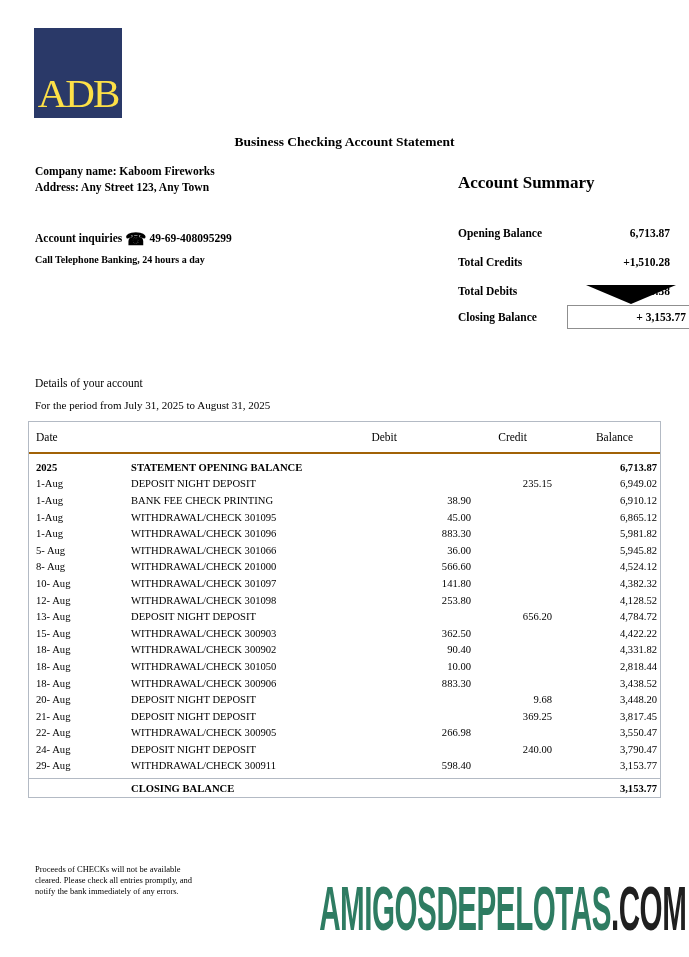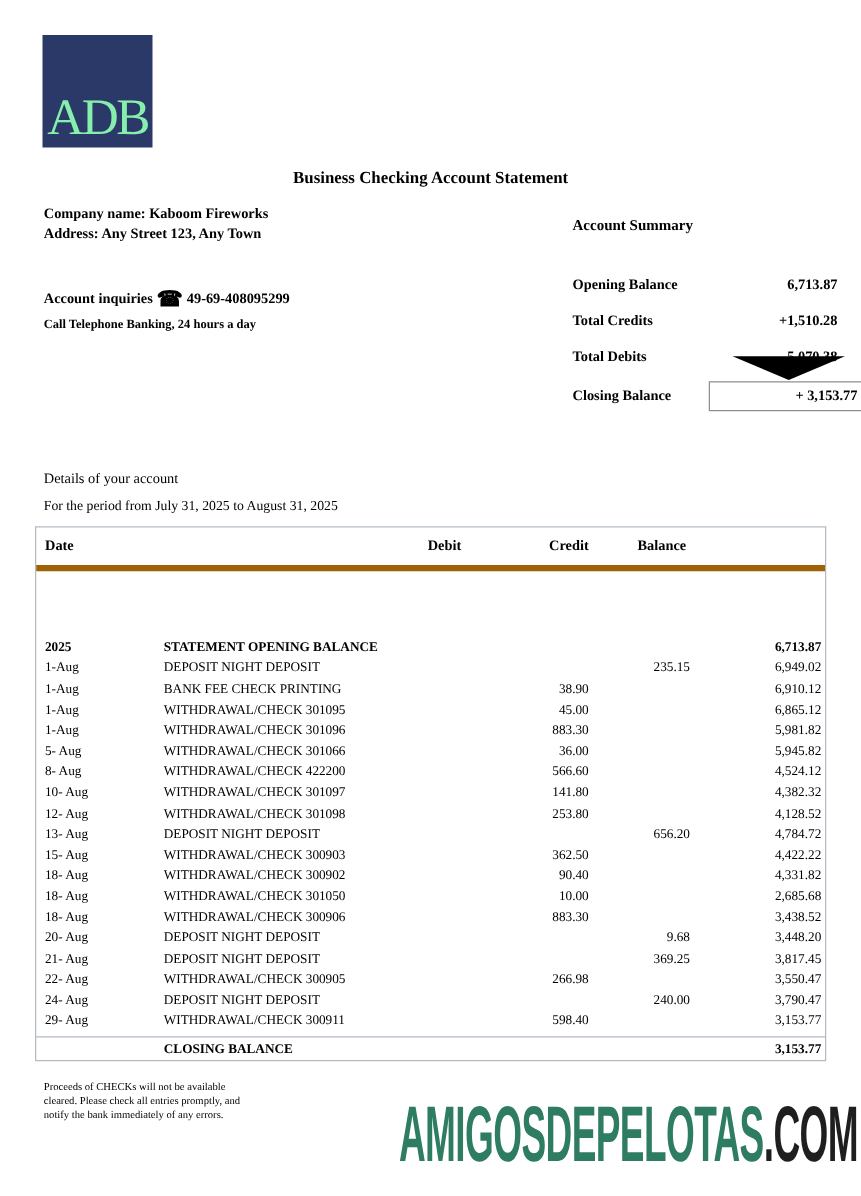--- a/index.html
+++ b/index.html
@@ -6,36 +6,36 @@
   .page{
     position:relative;width:689px;height:957px;background:#fff;overflow:hidden;
     font-family:"Liberation Serif", serif;color:#000;
   }
   
   .logo{
     position:absolute;left:34px;top:28px;width:88px;height:90px;
     display:flex;align-items:flex-end;justify-content:center;
   }
   .logo-text{
-    color:#86efac;font-size:41px;line-height:1;letter-spacing:-2px;
+    color:#fde047;font-size:41px;line-height:1;letter-spacing:-2px;
     padding-bottom:4px;font-family:"Liberation Serif", serif;
   }
   
   .doc-title{
     position:absolute;left:0;top:134px;width:100%;text-align:center;
     font-weight:bold;font-size:13.5px;
   }
   
   .company{position:absolute;left:35px;top:163px;font-weight:bold;font-size:11.5px;line-height:16px;}
   .inquiries{position:absolute;left:35px;top:229px;font-weight:bold;font-size:11.5px;}
   .phone-glyph{font-size:17px;vertical-align:-3px;padding:0 3px;}
   .banking-note{position:absolute;left:35px;top:254px;font-weight:bold;font-size:10px;}
   
   .summary{position:absolute;left:458px;top:173px;width:212px;font-weight:bold;font-size:11.5px;}
-  .summary-heading{font-size:12px;margin-bottom:34px;}
+  .summary-heading{font-size:17px;margin-bottom:34px;}
   .summary-row{display:flex;justify-content:space-between;margin-bottom:17px;line-height:12px;margin-top:12px;}
   .down-arrow{
     position:absolute;left:586px;top:285px;width:0;height:0;
     border-left:45px solid transparent;border-right:45px solid transparent;
     border-top:19px solid #000;
   }
   .closing-label{position:absolute;left:458px;top:311px;font-weight:bold;font-size:11.5px;}
   .closing-box{
     position:absolute;left:567px;top:305px;width:118px;height:22px;
     border:1px solid #8f8f8f;display:flex;align-items:center;justify-content:flex-end;
@@ -45,22 +45,22 @@
   .details-heading{position:absolute;left:35px;top:377px;font-weight:normal;font-size:11.5px;}
   .period{position:absolute;left:35px;top:399px;font-size:11px;}
   
   .stable{
     position:absolute;left:28px;top:421px;width:631px;
     border:1px solid #b3bac4;font-size:10.6px;
   }
   .thead,.trow{
     display:grid;grid-template-columns:102px 238px 102px 81px 1fr;align-items:center;
   }
-  .thead{height:30px;border-bottom:5px solid #a16207;font-weight:bold;font-size:11.5px;}
-  .tbody{padding:5px 0 4px 0;margin-top:48px;}
+  .thead{height:30px;border-bottom:2px solid #a16207;font-weight:normal;font-size:11.5px;gap:28px;}
+  .tbody{padding:5px 0 4px 0;}
   .trow{height:16.6px;}
   .trow.bold{font-weight:bold;}
   .tclosing{
     display:grid;grid-template-columns:102px 238px 102px 81px 1fr;align-items:center;
     height:18px;border-top:1px solid #b3bac4;font-weight:bold;
   }
   .c-date{padding-left:7px;}
   .c-num{text-align:right;}
   .c-bal{padding-right:3px;}
   
@@ -162,21 +162,21 @@
         </div>
         <div class="trow">
           <div class="c-date">5- Aug</div>
           <div class="c-desc">WITHDRAWAL/CHECK 301066</div>
           <div class="c-num">36.00</div>
           <div class="c-num"></div>
           <div class="c-num c-bal">5,945.82</div>
         </div>
         <div class="trow">
           <div class="c-date">8- Aug</div>
-          <div class="c-desc">WITHDRAWAL/CHECK 422200</div>
+          <div class="c-desc">WITHDRAWAL/CHECK 201000</div>
           <div class="c-num">566.60</div>
           <div class="c-num"></div>
           <div class="c-num c-bal">4,524.12</div>
         </div>
         <div class="trow">
           <div class="c-date">10- Aug</div>
           <div class="c-desc">WITHDRAWAL/CHECK 301097</div>
           <div class="c-num">141.80</div>
           <div class="c-num"></div>
           <div class="c-num c-bal">4,382.32</div>
@@ -207,21 +207,21 @@
           <div class="c-desc">WITHDRAWAL/CHECK 300902</div>
           <div class="c-num">90.40</div>
           <div class="c-num"></div>
           <div class="c-num c-bal">4,331.82</div>
         </div>
         <div class="trow">
           <div class="c-date">18- Aug</div>
           <div class="c-desc">WITHDRAWAL/CHECK 301050</div>
           <div class="c-num">10.00</div>
           <div class="c-num"></div>
-          <div class="c-num c-bal">2,685.68</div>
+          <div class="c-num c-bal">2,818.44</div>
         </div>
         <div class="trow">
           <div class="c-date">18- Aug</div>
           <div class="c-desc">WITHDRAWAL/CHECK 300906</div>
           <div class="c-num">883.30</div>
           <div class="c-num"></div>
           <div class="c-num c-bal">3,438.52</div>
         </div>
         <div class="trow">
           <div class="c-date">20- Aug</div>

